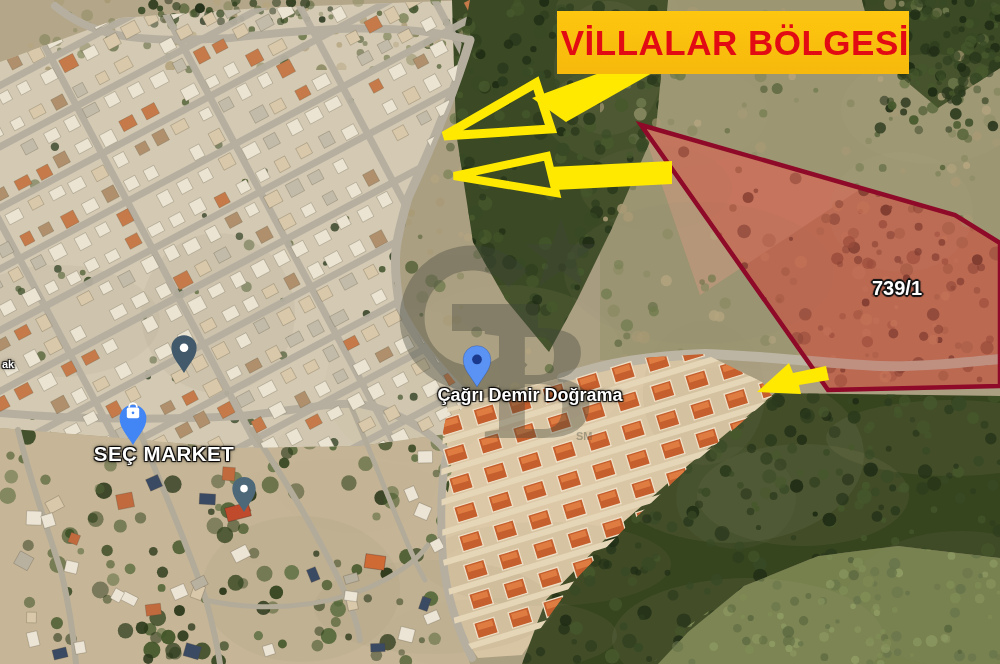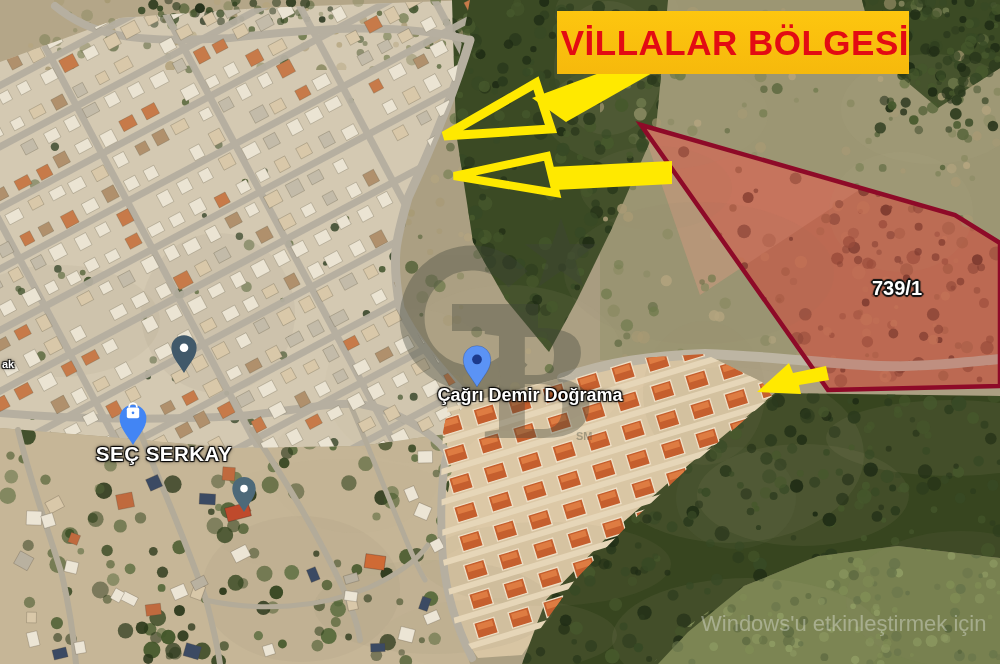--- a/index.html
+++ b/index.html
@@ -2300,22 +2300,21 @@
     </g>
   </svg>
   <svg class="pin" style="left:226px;top:464px" width="36" height="48" viewBox="-18 -48 36 48">
     <g transform="scale(0.9)">
       <path d="M0,0 C-6.5,-11 -13,-16.5 -13,-26 A13,13 0 1 1 13,-26 C13,-16.5 6.5,-11 0,0 Z" fill="#4d6979"></path>
       <circle cx="0" cy="-26" r="4.2" fill="#ffffff"></circle>
     </g>
   </svg>
 
   <div class="maplabel center" id="lbl-cagri"><span>Çağrı Demir Doğrama</span></div>
-  <div class="maplabel center" id="lbl-market"><span>SEÇ SERKAY</span><br></div>
+  <div class="maplabel center" id="lbl-market"><span>SEÇ MARKET</span><br></div>
   <div class="maplabel" id="lbl-ak"><span>ak</span></div>
   <div class="maplabel center" id="lbl-parcel"><span>739/1</span></div>
 
   <div id="banner">
       <span>VİLLALAR BÖLGESİ</span>
     </div>
 
-  <div class="win" id="win2"><span>Windows'u etkinleştirmek için</span></div>
 </div>
 
 </body></html>

